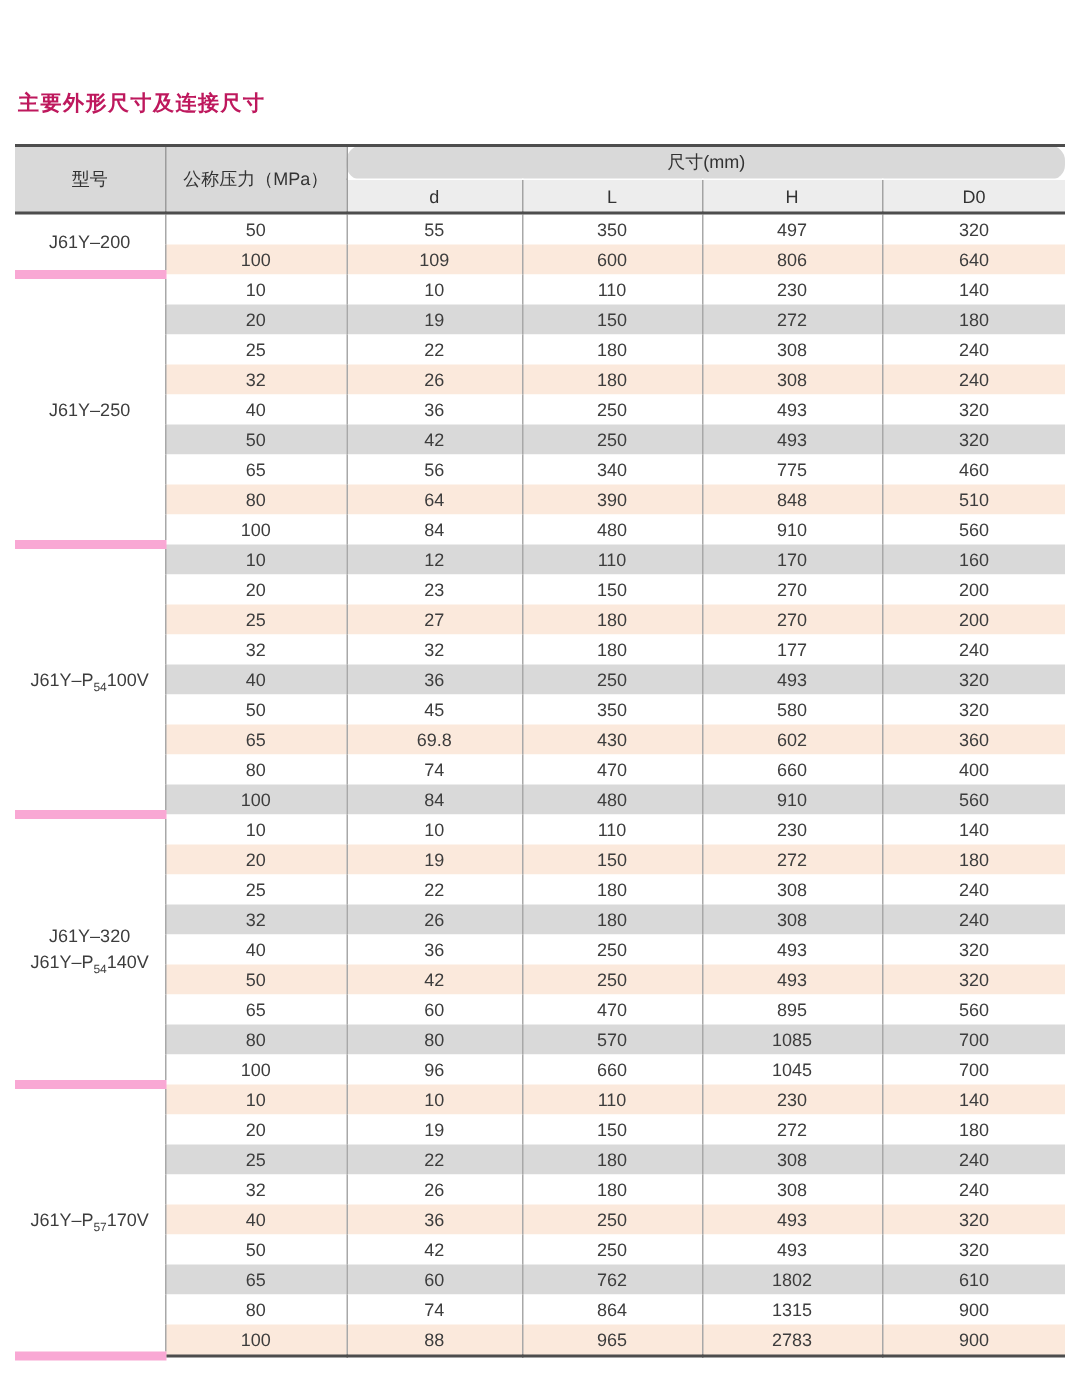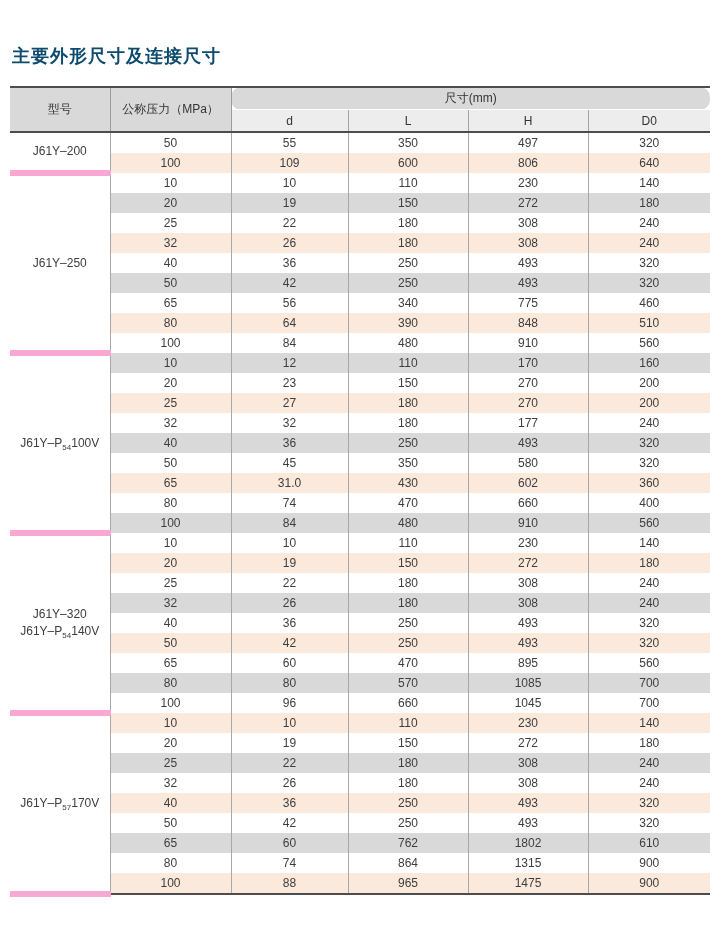--- a/index.html
+++ b/index.html
@@ -10,24 +10,24 @@
   }
   body {
     width: 720px;
     height: 932px;
     overflow: hidden;
   }
   .page {
     padding-top: 44px;
   }
   .title {
-    margin: 0 0 18px 12px;
-    font-size: 18px;
+    margin: 16px 0 18px 12px;
+    font-size: 14px;
     font-weight: bold;
-    color: #0c4a6e;
+    color: #be185d;
     letter-spacing: 1px;
   }
   table.spec-table {
     border-collapse: collapse;
     table-layout: fixed;
     width: 700px;
     margin-left: 10px;
     border-top: 2px solid #4d4d4d;
     border-bottom: 2px solid #4d4d4d;
     font-size: 12px;
@@ -238,21 +238,21 @@
         </tr>
         <tr class="stripe-white">
           <td>50</td>
           <td>45</td>
           <td>350</td>
           <td>580</td>
           <td>320</td>
         </tr>
         <tr class="stripe-pink">
           <td>65</td>
-          <td>31.0</td>
+          <td>69.8</td>
           <td>430</td>
           <td>602</td>
           <td>360</td>
         </tr>
         <tr class="stripe-white">
           <td>80</td>
           <td>74</td>
           <td>470</td>
           <td>660</td>
           <td>400</td>
@@ -387,18 +387,18 @@
           <td>80</td>
           <td>74</td>
           <td>864</td>
           <td>1315</td>
           <td>900</td>
         </tr>
         <tr class="stripe-pink">
           <td>100</td>
           <td>88</td>
           <td>965</td>
-          <td>1475</td>
+          <td>2783</td>
           <td>900</td>
         </tr>
       </tbody>
   </table>
 </div>
 
 </body></html>

